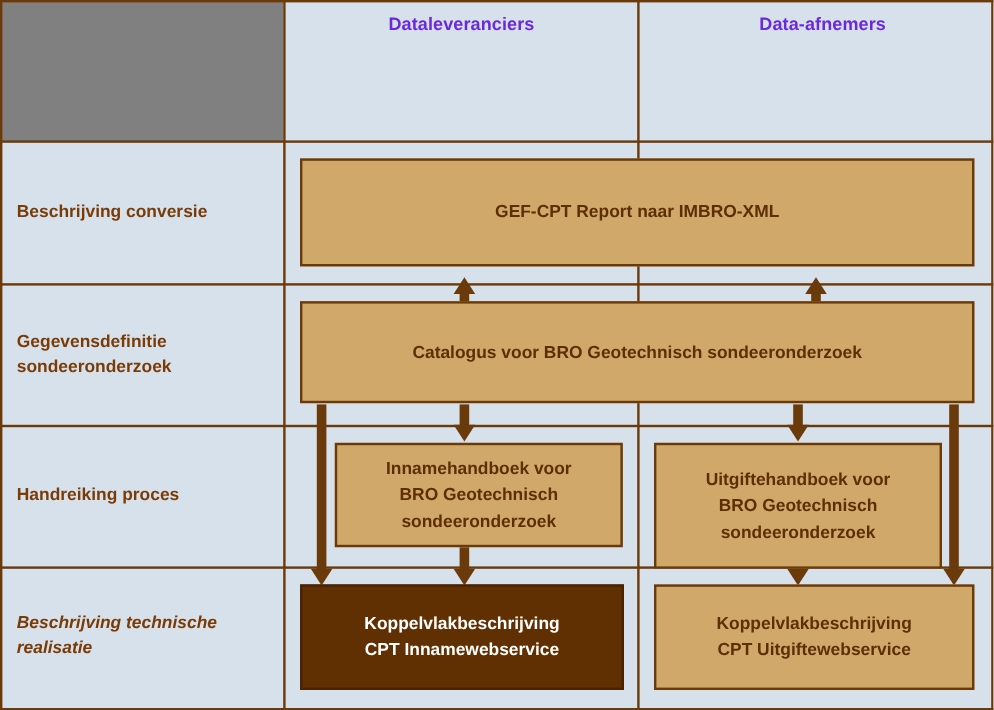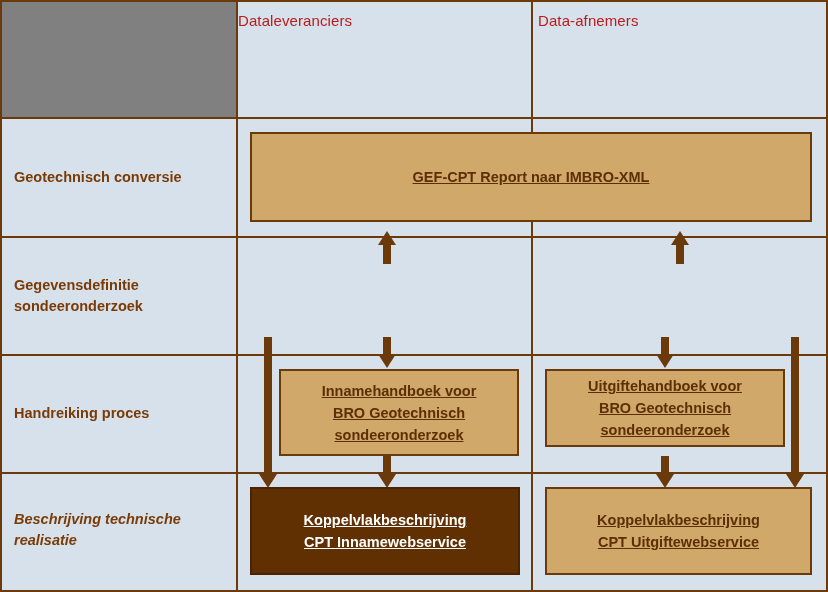--- a/index.html
+++ b/index.html
@@ -36,23 +36,24 @@
     width: 236px; height: 118px;
     background: #808080;
   }
 
   
   .col-header {
     position: absolute;
     top: 8px;
     height: 26px;
     line-height: 26px;
+    text-align: center;
     font-size: 15px;
-    font-weight: normal;
-    color: #b91c1c;
+    font-weight: bold;
+    color: #6d28d9;
     letter-spacing: .1px;
   }
   #hdr-leveranciers { left: 238px; width: 293px; }
   #hdr-afnemers     { left: 509px; width: 295px; margin-left: 29px; }
 
   
   .row-label {
     position: absolute;
     left: 14px;
     width: 214px;
@@ -70,21 +71,20 @@
     background: #cfa86a;
     color: #5e2f04;
     font-size: 14.5px;
     font-weight: bold;
     line-height: 22px;
     display: flex;
     align-items: center;
     justify-content: center;
     text-align: center;
     z-index: 4;
-    text-decoration: underline;
   }
   .node.dark {
     background: #603003;
     color: #ffffff;
     border-color: #4a2402;
   }
   .node .node-text { padding: 0 8px; white-space: pre-line; }
 
   
   .arrow {
@@ -127,21 +127,21 @@
   <div class="hline" style="top:590px;"></div>
 
   <div class="vline" style="left:0px;   height:592px;"></div>
   <div class="vline" style="left:236px; height:592px;"></div>
   <div class="vline" style="left:531px; height:592px;"></div>
   <div class="vline" style="left:826px; height:592px;"></div>
 
   <div class="col-header" id="hdr-leveranciers">Dataleveranciers</div>
   <div class="col-header" id="hdr-afnemers">Data-afnemers</div>
 
-  <div class="row-label" style="top:167px;">Geotechnisch conversie</div>
+  <div class="row-label" style="top:167px;">Beschrijving conversie</div>
   <div class="row-label" style="top:275px;">Gegevensdefinitie sondeeronderzoek</div>
   <div class="row-label" style="top:403px;">Handreiking proces</div>
   <div class="row-label" style="top:509px;font-style:italic;">Beschrijving technische realisatie</div>
 
   <div class="arrow up" style="left:383px; top:244px; height:20px;"></div>
   <div class="arrow up" style="left:676px; top:244px; height:20px;"></div>
 
   <div class="arrow down" style="left:264px; top:337px; height:138px;"></div>
 
   <div class="arrow down" style="left:383px; top:337px; height:18px;"></div>
@@ -151,28 +151,31 @@
   <div class="arrow down" style="left:791px; top:337px; height:138px;"></div>
 
   <div class="arrow down" style="left:383px; top:456px; height:19px;"></div>
 
   <div class="arrow down" style="left:661px; top:456px; height:19px;"></div>
 
   <div class="node" style="left:250px; top:132px; width:562px; height:90px;">
     <span class="node-text">GEF-CPT Report naar IMBRO-XML</span>
   </div>
 
+  <div class="node" style="left:250px; top:251px; width:562px; height:85px;">
+    <span class="node-text">Catalogus voor BRO Geotechnisch sondeeronderzoek</span>
+  </div>
 
   <div class="node" style="left:279px; top:369px; width:240px; height:87px;">
     <span class="node-text">Innamehandboek voor
 BRO Geotechnisch
 sondeeronderzoek</span>
   </div>
 
-  <div class="node" style="left:545px; top:369px; width:240px; height:78px;">
+  <div class="node" style="left:545px; top:369px; width:240px; height:105px;">
     <span class="node-text">Uitgiftehandboek voor
 BRO Geotechnisch
 sondeeronderzoek</span>
   </div>
 
   <div class="node dark" style="left:250px; top:487px; width:270px; height:88px;">
     <span class="node-text">Koppelvlakbeschrijving
 CPT Innamewebservice</span>
   </div>
 

